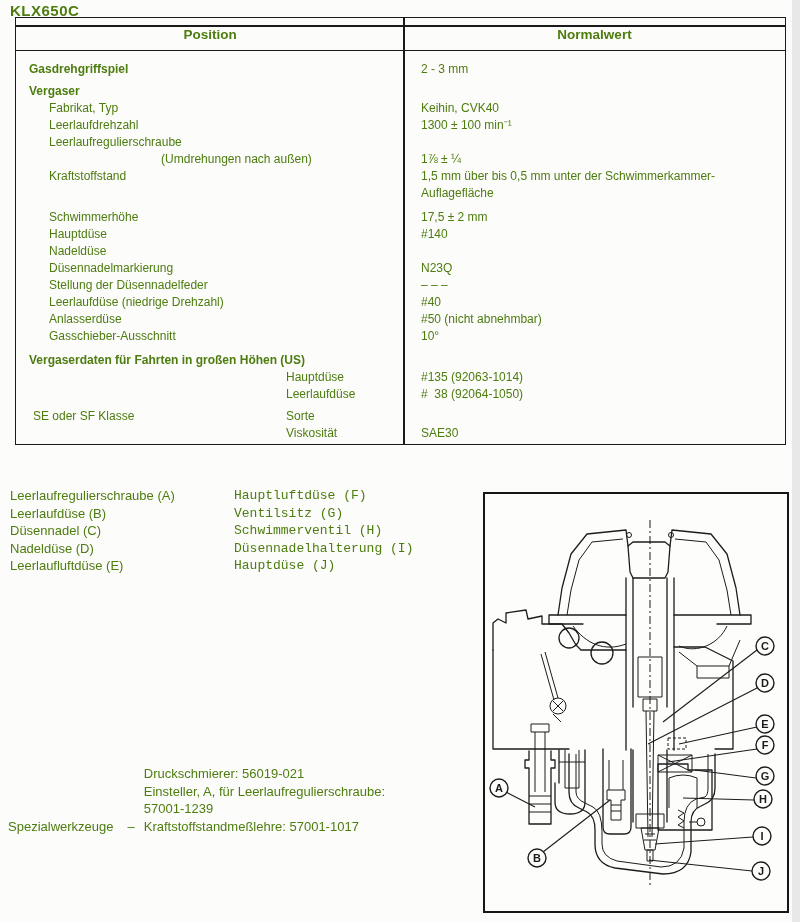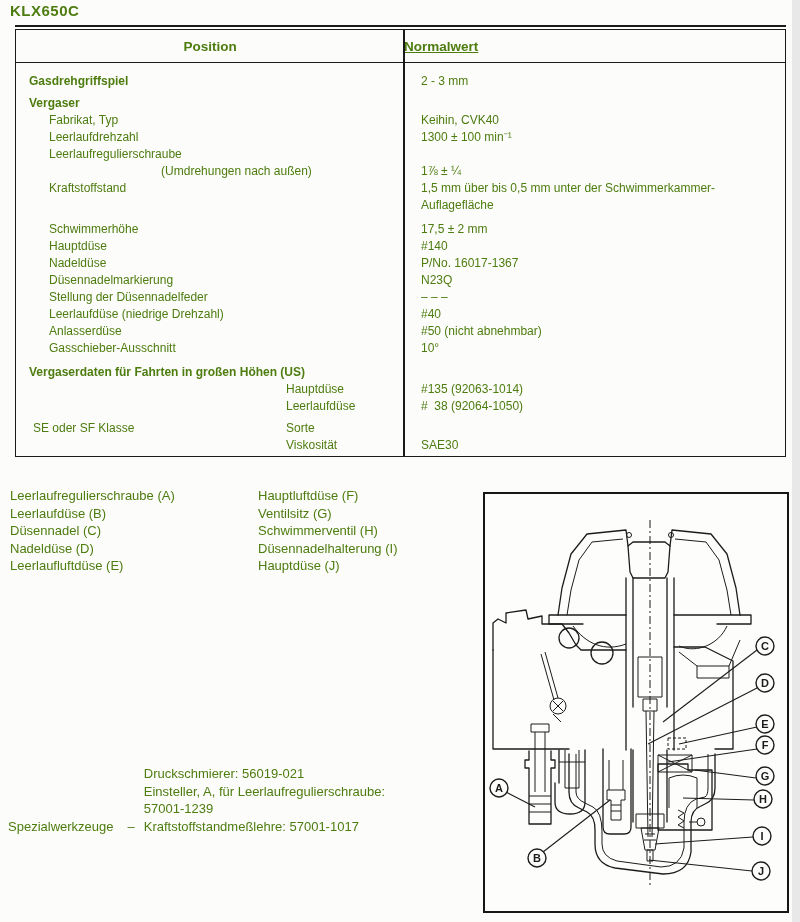--- a/index.html
+++ b/index.html
@@ -1,40 +1,40 @@
 <!DOCTYPE html>
 <html><head>
 <meta charset="utf-8">
 <style>
   html,body{margin:0;padding:0;background:#e8e8e8;}
   #page{position:relative;width:792px;height:922px;background:#fcfcfa;
         font-family:"Liberation Sans",sans-serif;color:#4d7c0f;overflow:hidden;}
   .title{position:absolute;left:10px;top:2px;font-size:15px;font-weight:700;letter-spacing:.5px;}
   
   .topline{position:absolute;left:15px;top:25px;width:771px;height:1.5px;background:#1a1a1a;}
-  .spec-table{position:absolute;left:15px;top:29px;width:771px;height:428px;
+  .spec-table{position:absolute;left:15px;top:17px;width:771px;height:428px;
               border:1.8px solid #1a1a1a;box-sizing:border-box;}
   .vdiv{position:absolute;left:387px;top:0;bottom:0;width:1.6px;background:#1a1a1a;}
   .thead{display:flex;height:32px;border-bottom:1.8px solid #1a1a1a;align-items:center;
          font-size:13.5px;font-weight:700;}
   .thead .h1{width:388px;text-align:center;}
-  .thead .h2{flex:1;text-decoration:underline;}
+  .thead .h2{flex:1;text-align:center;}
   .tbody{padding-top:10px;font-size:12px;line-height:17px;}
   .trow{display:flex;position:relative;min-height:17px;}
   .lbl{width:388px;box-sizing:border-box;padding-left:13px;}
   .i1 .lbl{padding-left:33px;}
   .i2 .lbl{padding-left:53px;text-align:center;}
   .b{font-weight:700;}
   .mid{position:absolute;left:270px;top:0;}
   .val{flex:1;padding-left:17px;white-space:pre-wrap;}
   .gap5{height:5px;} .gap6{height:7px;}
   
   .legend{position:absolute;top:487px;left:0;width:480px;font-size:13px;line-height:17.5px;}
   .legend .colA{position:absolute;left:10px;top:0;}
-  .legend .colB{position:absolute;left:258px;top:0;}
+  .legend .colB{position:absolute;left:234px;top:0;font-family:Liberation Mono, monospace;}
   
   .tools{position:absolute;left:8px;top:765px;font-size:13px;font-weight:400;
          line-height:17.5px;display:flex;align-items:flex-end;}
   .tools .dash{margin:0 9px 0 14px;}
   
   .diagram{position:absolute;left:483px;top:492px;width:306px;height:421px;
            border:2px solid #161616;box-sizing:border-box;background:#fdfdfc;}
   .diagram svg{display:block;width:100%;height:100%;}
   .pline{stroke:#1c1c1c;stroke-width:1.3;fill:none;stroke-linejoin:round;stroke-linecap:round;}
   .pthin{stroke:#1c1c1c;stroke-width:1;fill:none;stroke-linejoin:round;}
@@ -95,21 +95,20 @@
       <div class="trow i1">
           <span class="lbl">Schwimmerhöhe</span>
           <span class="val">17,5 ± 2 mm</span>
         </div>
       <div class="trow i1">
           <span class="lbl">Hauptdüse</span>
           <span class="val">#140</span>
         </div>
       <div class="trow i1">
           <span class="lbl">Nadeldüse</span>
-          <span class="val">P/No. 16017-1367</span>
         </div>
       <div class="trow i1">
           <span class="lbl">Düsennadelmarkierung</span>
           <span class="val">N23Q</span>
         </div>
       <div class="trow i1">
           <span class="lbl">Stellung der Düsennadelfeder</span>
           <span class="val">– – –</span>
         </div>
       <div class="trow i1">

